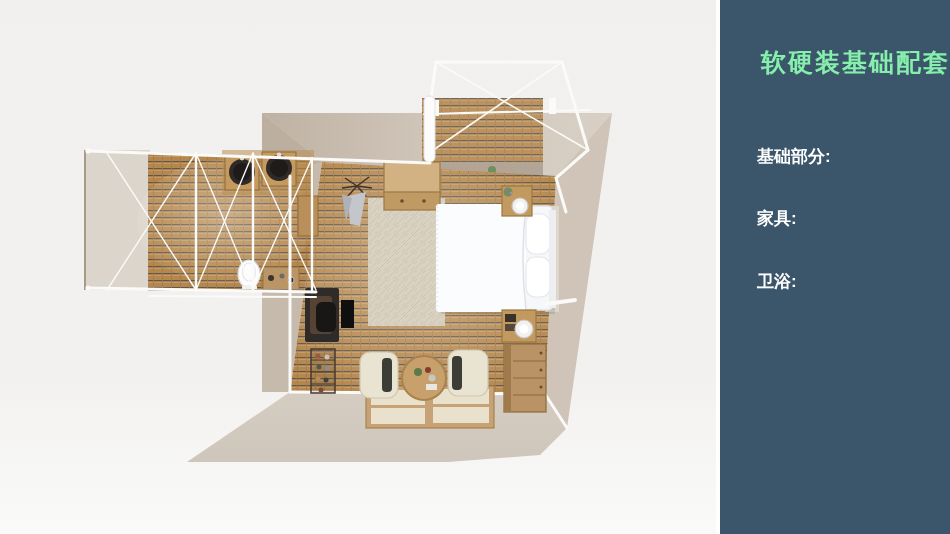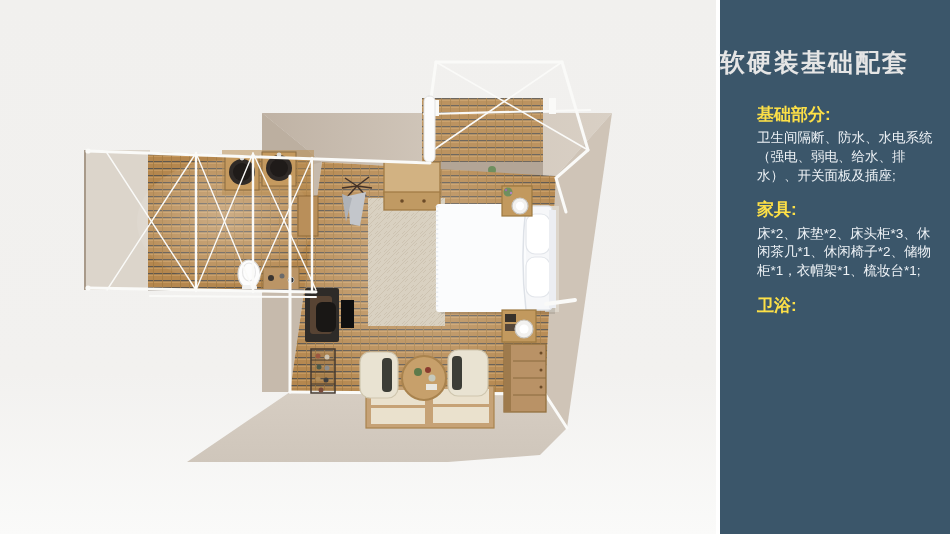--- a/index.html
+++ b/index.html
@@ -2,24 +2,24 @@
 <html><head>
 <meta charset="utf-8">
 <style>
   html,body{margin:0;padding:0;}
   body{font-family:"Liberation Sans","DejaVu Sans",sans-serif;}
   .stage{position:relative;width:950px;height:534px;overflow:hidden;
          background:linear-gradient(180deg,#f1f0ee 0%,#f2f1ef 70%,#fafaf9 100%);}
   .plan{position:absolute;left:0;top:0;width:720px;height:534px;}
   .divider{position:absolute;left:716px;top:0;width:4px;height:534px;background:#ffffff;}
   .panel{position:absolute;left:720px;top:0;width:230px;height:534px;background:#3b566a;color:#fff;box-sizing:border-box;}
-  .panel-title{margin-top:46px;text-align:left;font-size:25px;font-weight:bold;letter-spacing:2px;color:#e5e5e5;}
+  .panel-title{margin-top:46px;text-align:right;font-size:25px;font-weight:bold;letter-spacing:2px;color:#86efac;}
   .panel-body{padding:26px 10px 0 37px;}
   .sec{margin-bottom:15px;}
-  .sec-h{font-size:17px;font-weight:bold;line-height:1.2;margin-bottom:4px;color:#fde047;}
+  .sec-h{font-size:17px;font-weight:bold;line-height:1.2;margin-bottom:4px;color:#ffffff;margin-top:42px;}
   .sec-t{font-size:13.5px;line-height:1.38;width:186px;color:#eef2f6;}
 </style>
 </head>
 <body>
 
 <div class="stage">
 
   <div class="plan">
   <svg width="720" height="534" viewBox="0 0 720 534">
     <defs>
@@ -260,25 +260,23 @@
     </g>
   </svg>
   </div>
 
   <div class="divider"></div>
   <div class="panel">
     <div class="panel-title">软硬装基础配套</div>
     <div class="panel-body">
       <div class="sec">
         <div class="sec-h">基础部分:</div>
-        <div class="sec-t">卫生间隔断、防水、水电系统（强电、弱电、给水、排水）、开关面板及插座;</div>
       </div>
       <div class="sec">
         <div class="sec-h">家具:</div>
-        <div class="sec-t">床*2、床垫*2、床头柜*3、休闲茶几*1、休闲椅子*2、储物柜*1，衣帽架*1、梳妆台*1;</div>
       </div>
       <div class="sec">
       </div>
       <div class="sec">
         <div class="sec-h">卫浴:</div>
       </div>
       <div class="sec">
       </div>
     </div>
   </div>

